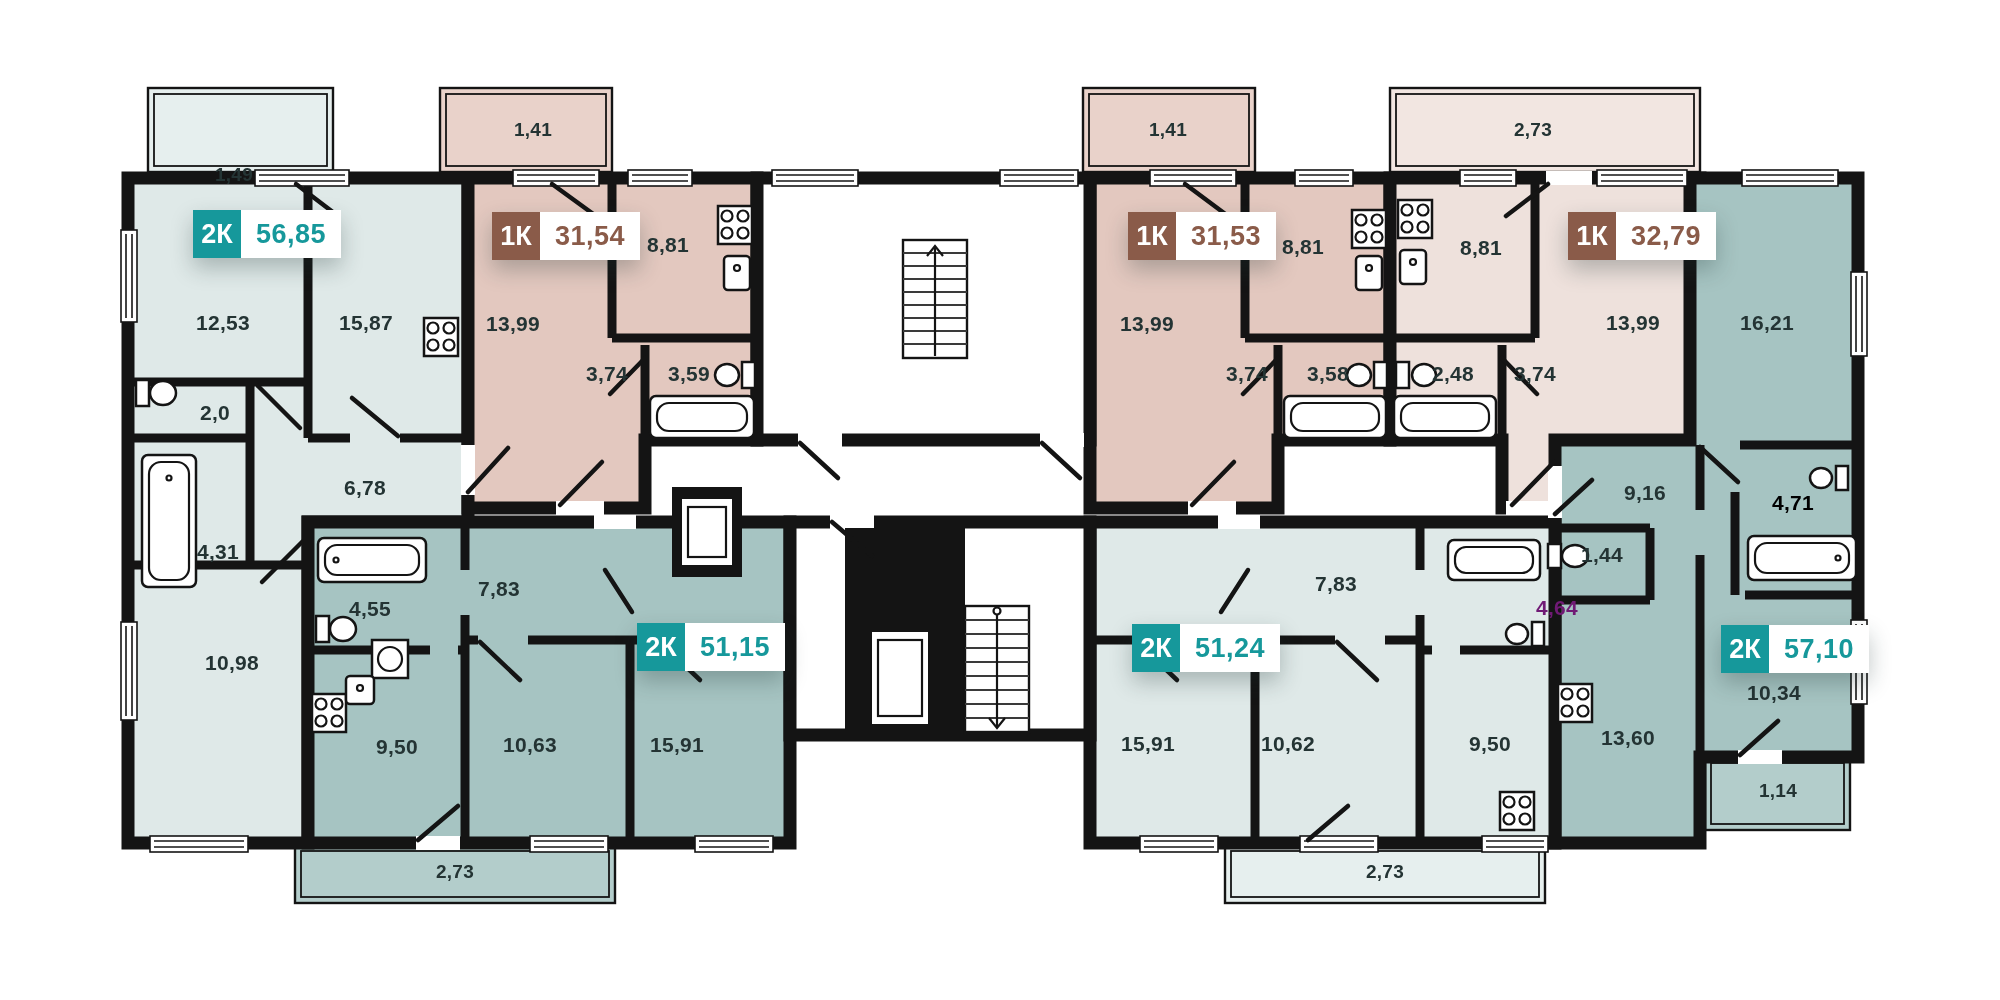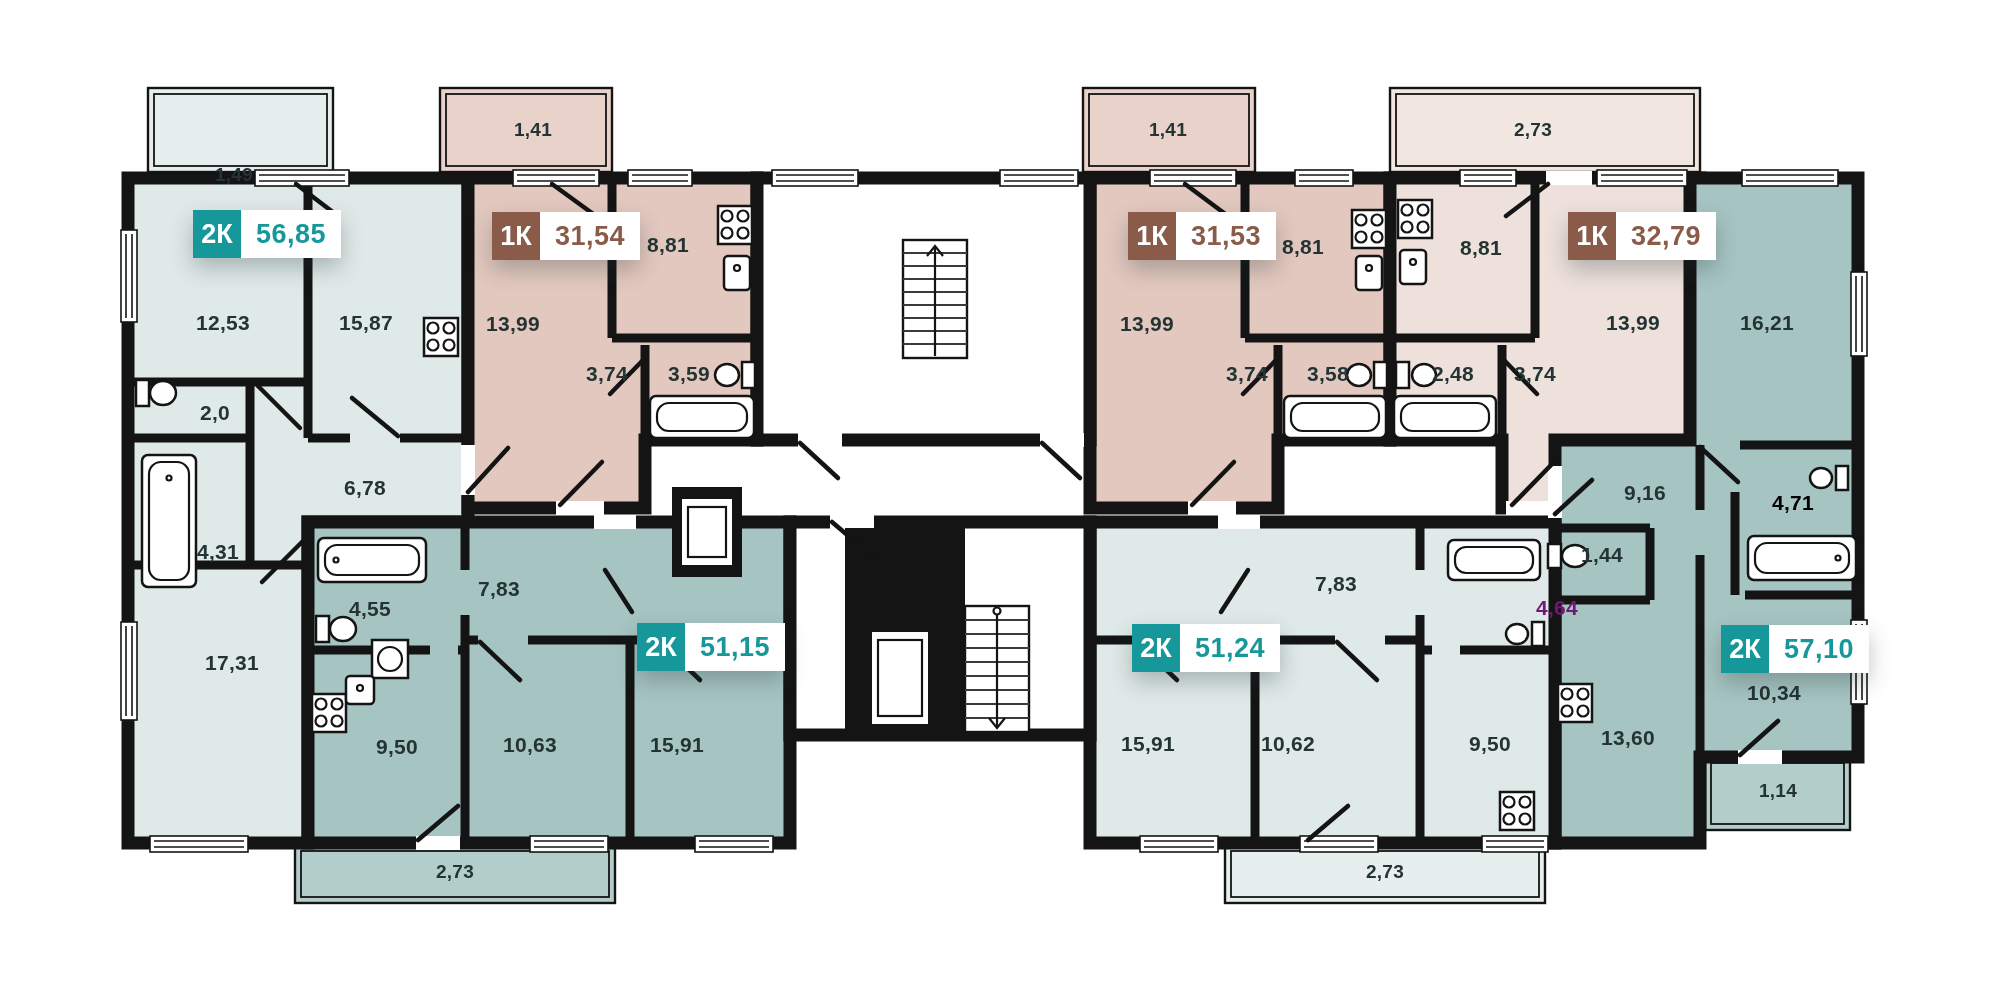--- a/index.html
+++ b/index.html
@@ -319,21 +319,21 @@
         <line x1="832" y1="522" x2="872" y2="556"></line>
     </g>
   </svg>
 
   <div class="labels">
       <div class="lbl" style="left: 223px; top: 323px; color: rgb(36, 52, 52);">12,53</div>
       <div class="lbl" style="left: 366px; top: 323px; color: rgb(36, 52, 52);">15,87</div>
       <div class="lbl" style="left: 215px; top: 413px; color: rgb(36, 52, 52);">2,0</div>
       <div class="lbl" style="left: 218px; top: 508px; color: rgb(36, 52, 52); margin-top: 44px;">4,31</div>
       <div class="lbl" style="left: 365px; top: 488px; color: rgb(36, 52, 52);">6,78</div>
-      <div class="lbl" style="left: 232px; top: 663px; color: rgb(36, 52, 52);">17,31</div>
+      <div class="lbl" style="left: 232px; top: 663px; color: rgb(36, 52, 52);">10,98</div>
       <div class="badge" style="left: 193px; top: 210px;">
         <span class="btype" style="background: rgb(22, 152, 155);">2К</span>
         <span class="bval" style="color: rgb(22, 152, 155);">56,85</span>
       </div>
       <div class="lbl" style="left: 513px; top: 324px; color: rgb(36, 52, 52);">13,99</div>
       <div class="lbl" style="left: 668px; top: 245px; color: rgb(36, 52, 52);">8,81</div>
       <div class="lbl" style="left: 607px; top: 374px; color: rgb(36, 52, 52);">3,74</div>
       <div class="lbl" style="left: 689px; top: 374px; color: rgb(36, 52, 52);">3,59</div>
       <div class="badge" style="left: 492px; top: 212px;">
         <span class="btype" style="background: rgb(138, 91, 73);">1К</span>

